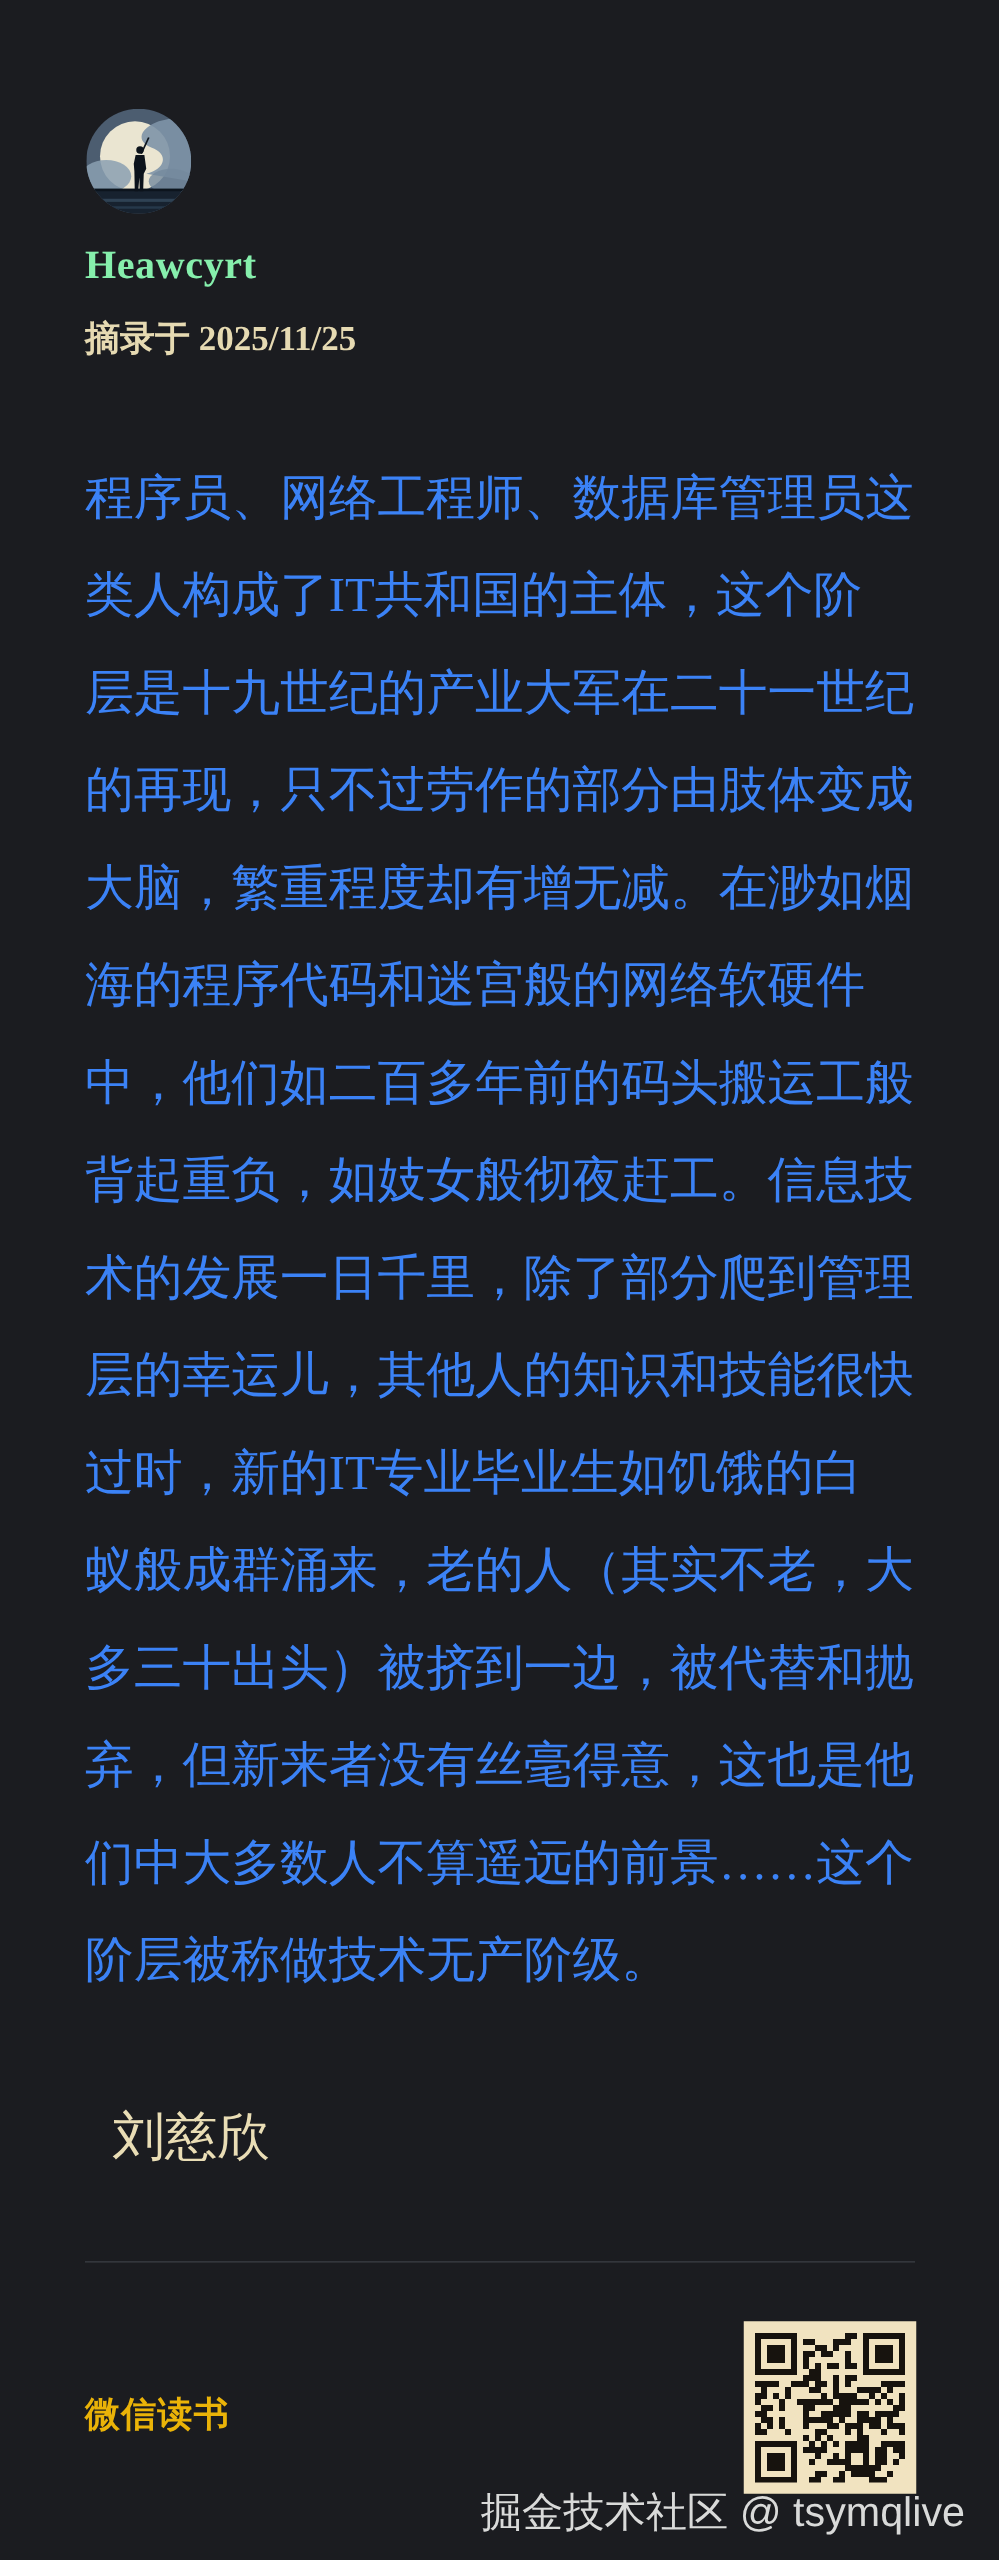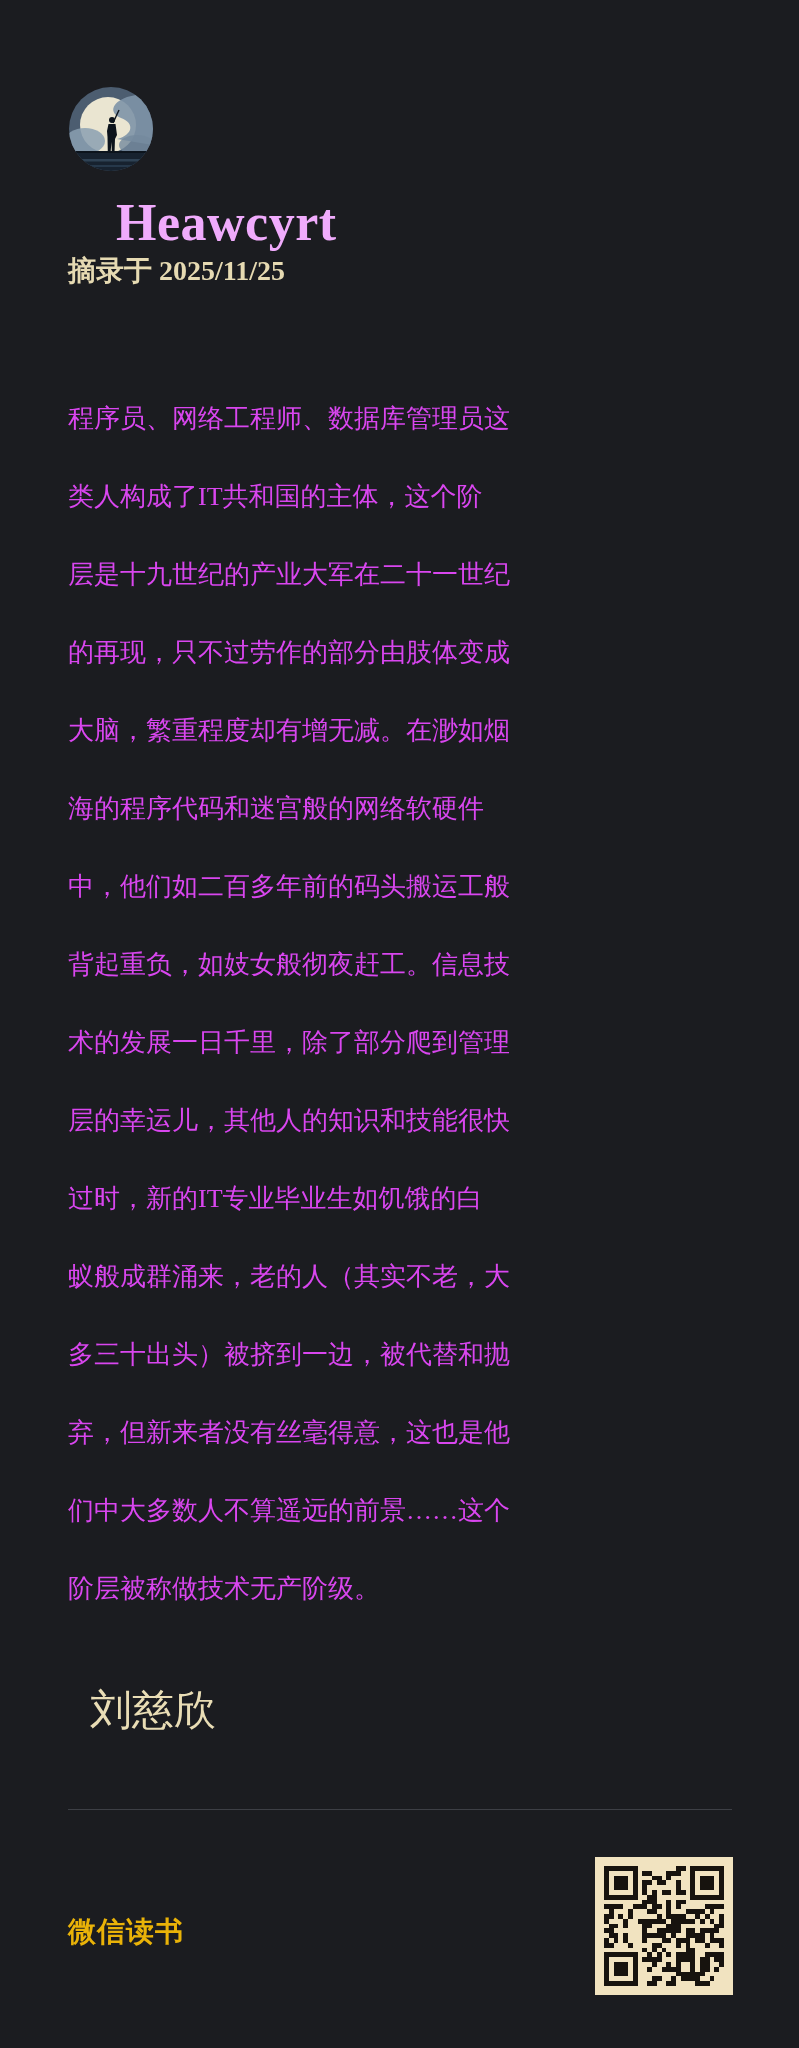--- a/index.html
+++ b/index.html
@@ -20,43 +20,42 @@
     left: 69px; top: 87px;
     width: 84px; height: 84px;
     border-radius: 50%;
     overflow: hidden;
   }
   .avatar svg { display: block; width: 84px; height: 84px; }
 
   .username {
     position: absolute;
     left: 68px; top: 193px;
-    font-size: 52px;
+    font-size: 32px;
     font-weight: 700;
     letter-spacing: 0.5px;
-    color: #f0abfc;
-    margin-left: 48px;
+    color: #86efac;
   }
 
   .excerpt-date {
     position: absolute;
     left: 68px; top: 252px;
     font-size: 28px;
     font-weight: 600;
     color: #e6dab2;
   }
 
   .quote {
     position: absolute;
-    left: 68px; top: 380px;
+    left: 68px; top: 360px;
     width: 676px;
-    font-size: 26px;
+    font-size: 39px;
     line-height: 78px;
     white-space: pre-line;
-    color: #d946ef;
+    color: #3b82f6;
   }
 
   .source {
     position: absolute;
     left: 70px; top: 1634px;
     font-size: 31px;
     line-height: 44px;
     color: #e9ddb5;
   }
 
@@ -377,14 +376,15 @@
             <rect x="13" y="24" width="1" height="1"></rect>
             <rect x="14" y="24" width="1" height="1"></rect>
             <rect x="19" y="24" width="1" height="1"></rect>
             <rect x="20" y="24" width="1" height="1"></rect>
             <rect x="21" y="24" width="1" height="1"></rect>
           </g>
       </g>
     </svg>
   </div>
 
+  <div class="watermark">掘金技术社区 @ tsymqlive</div>
 
 </div>
 
 </body></html>

